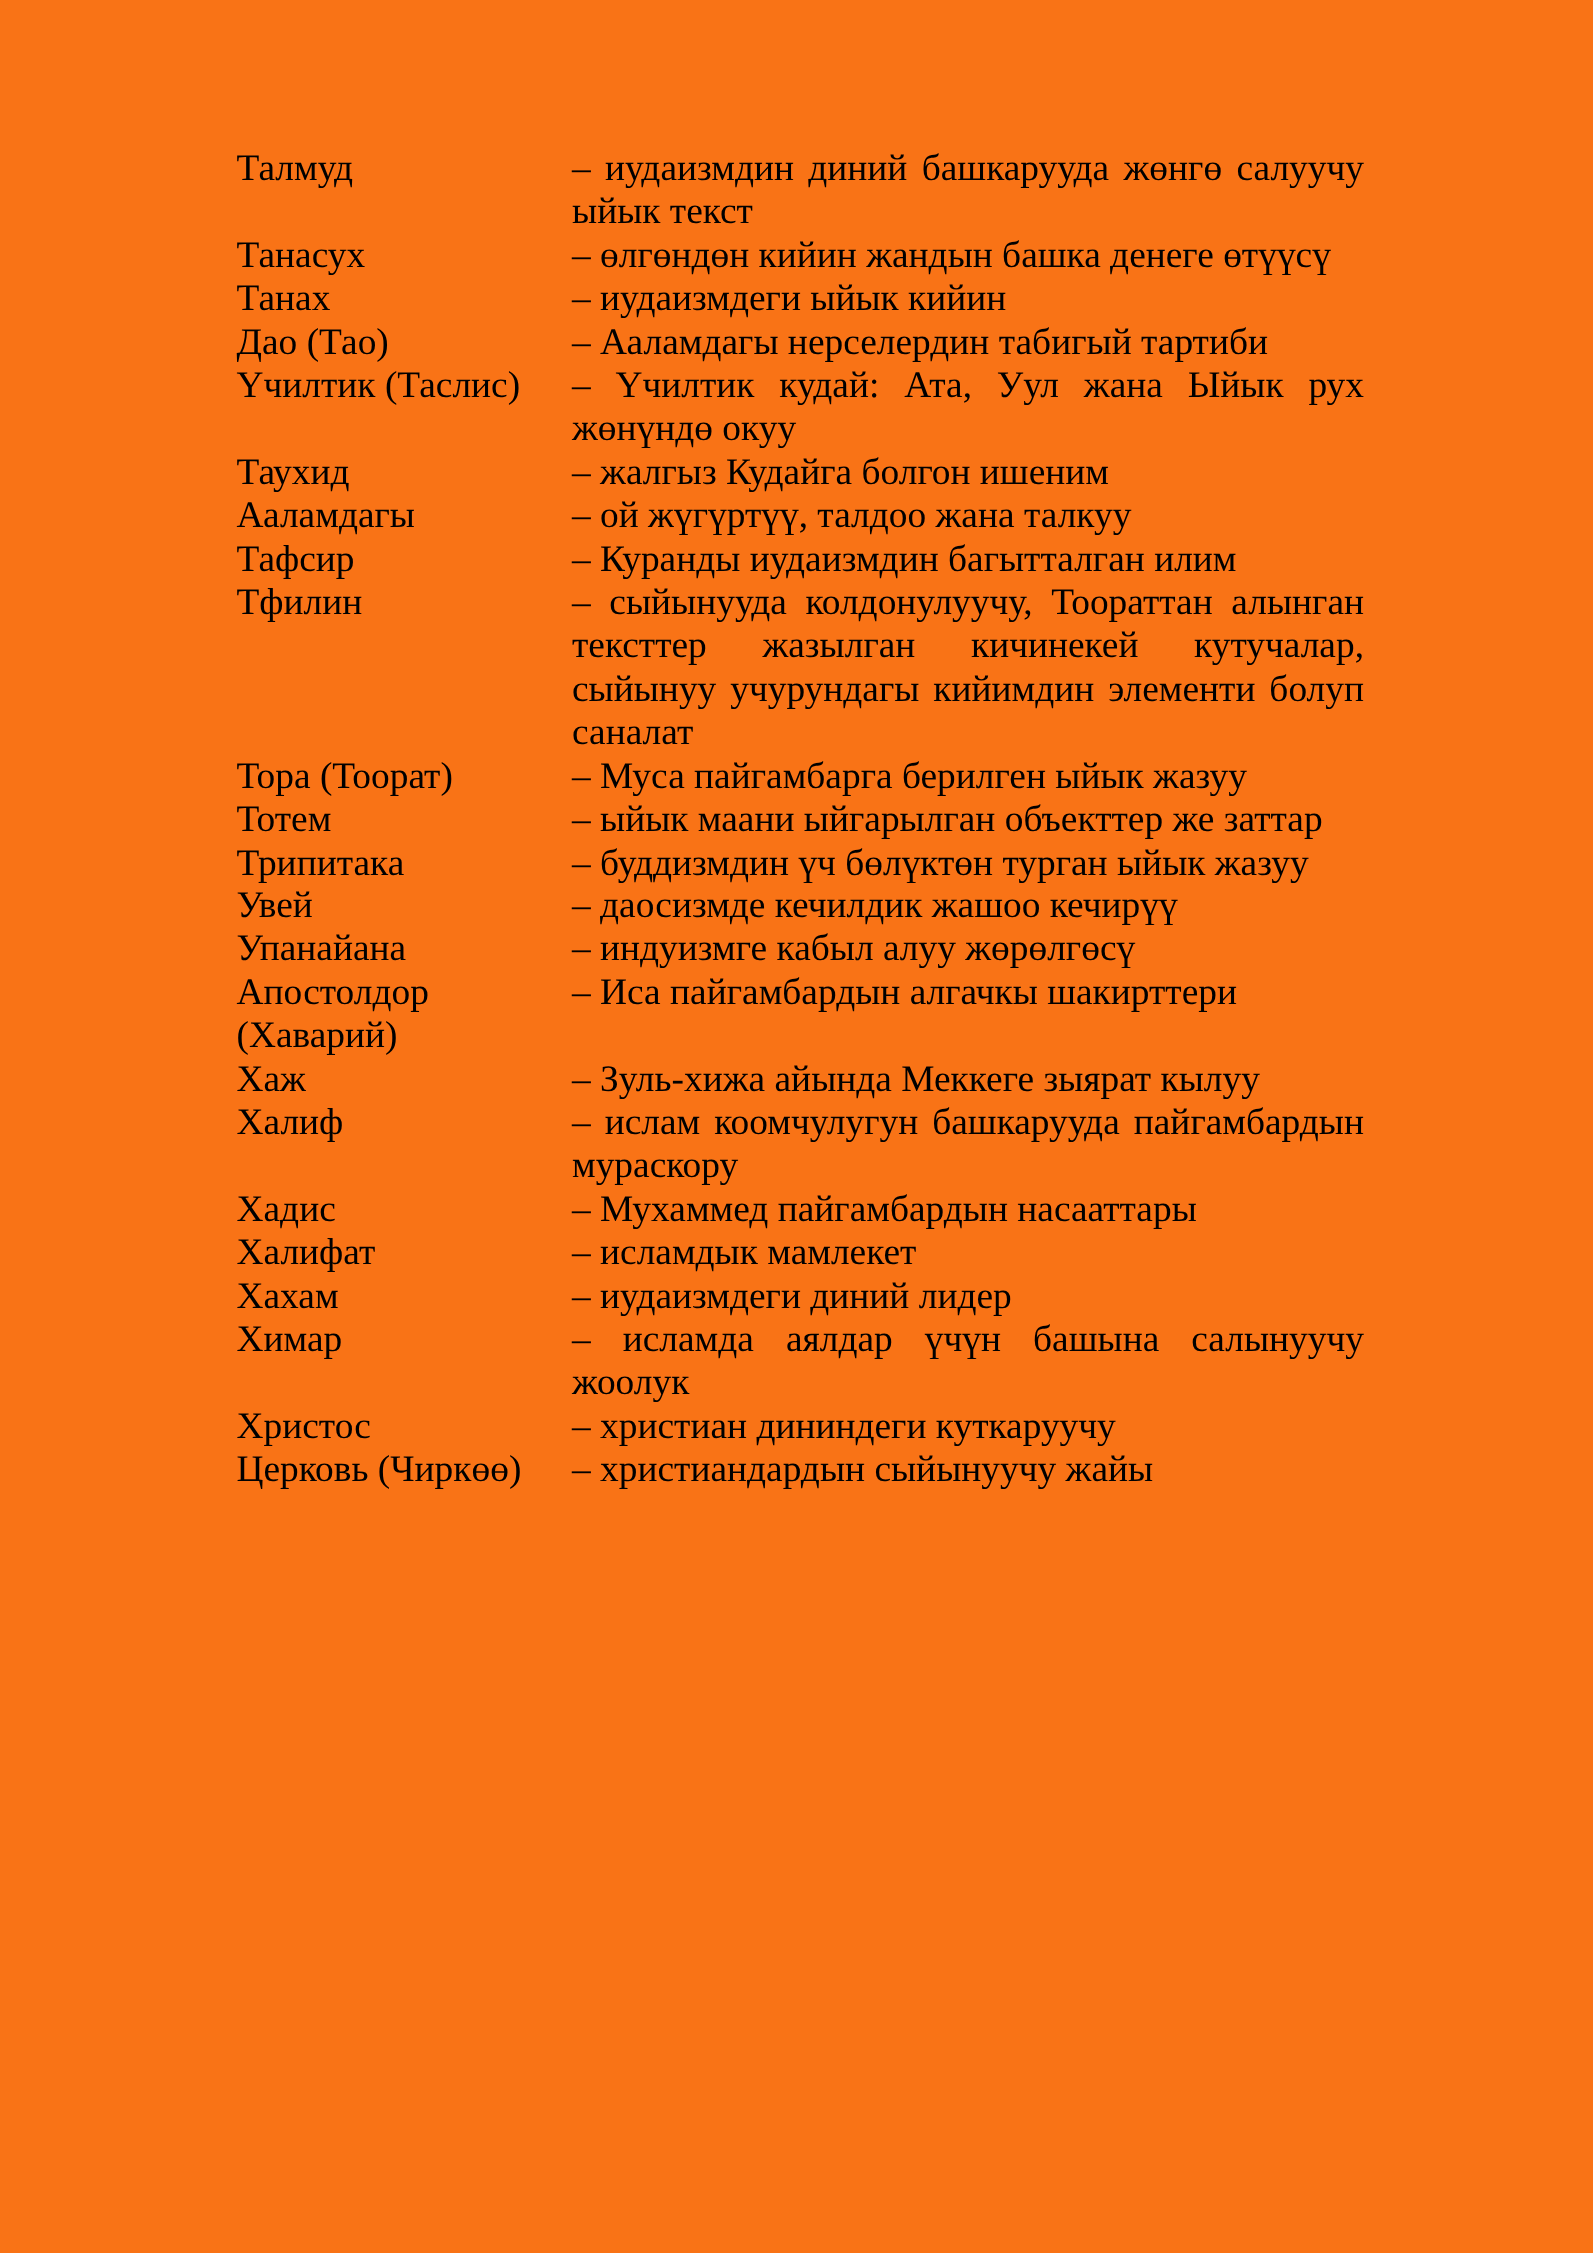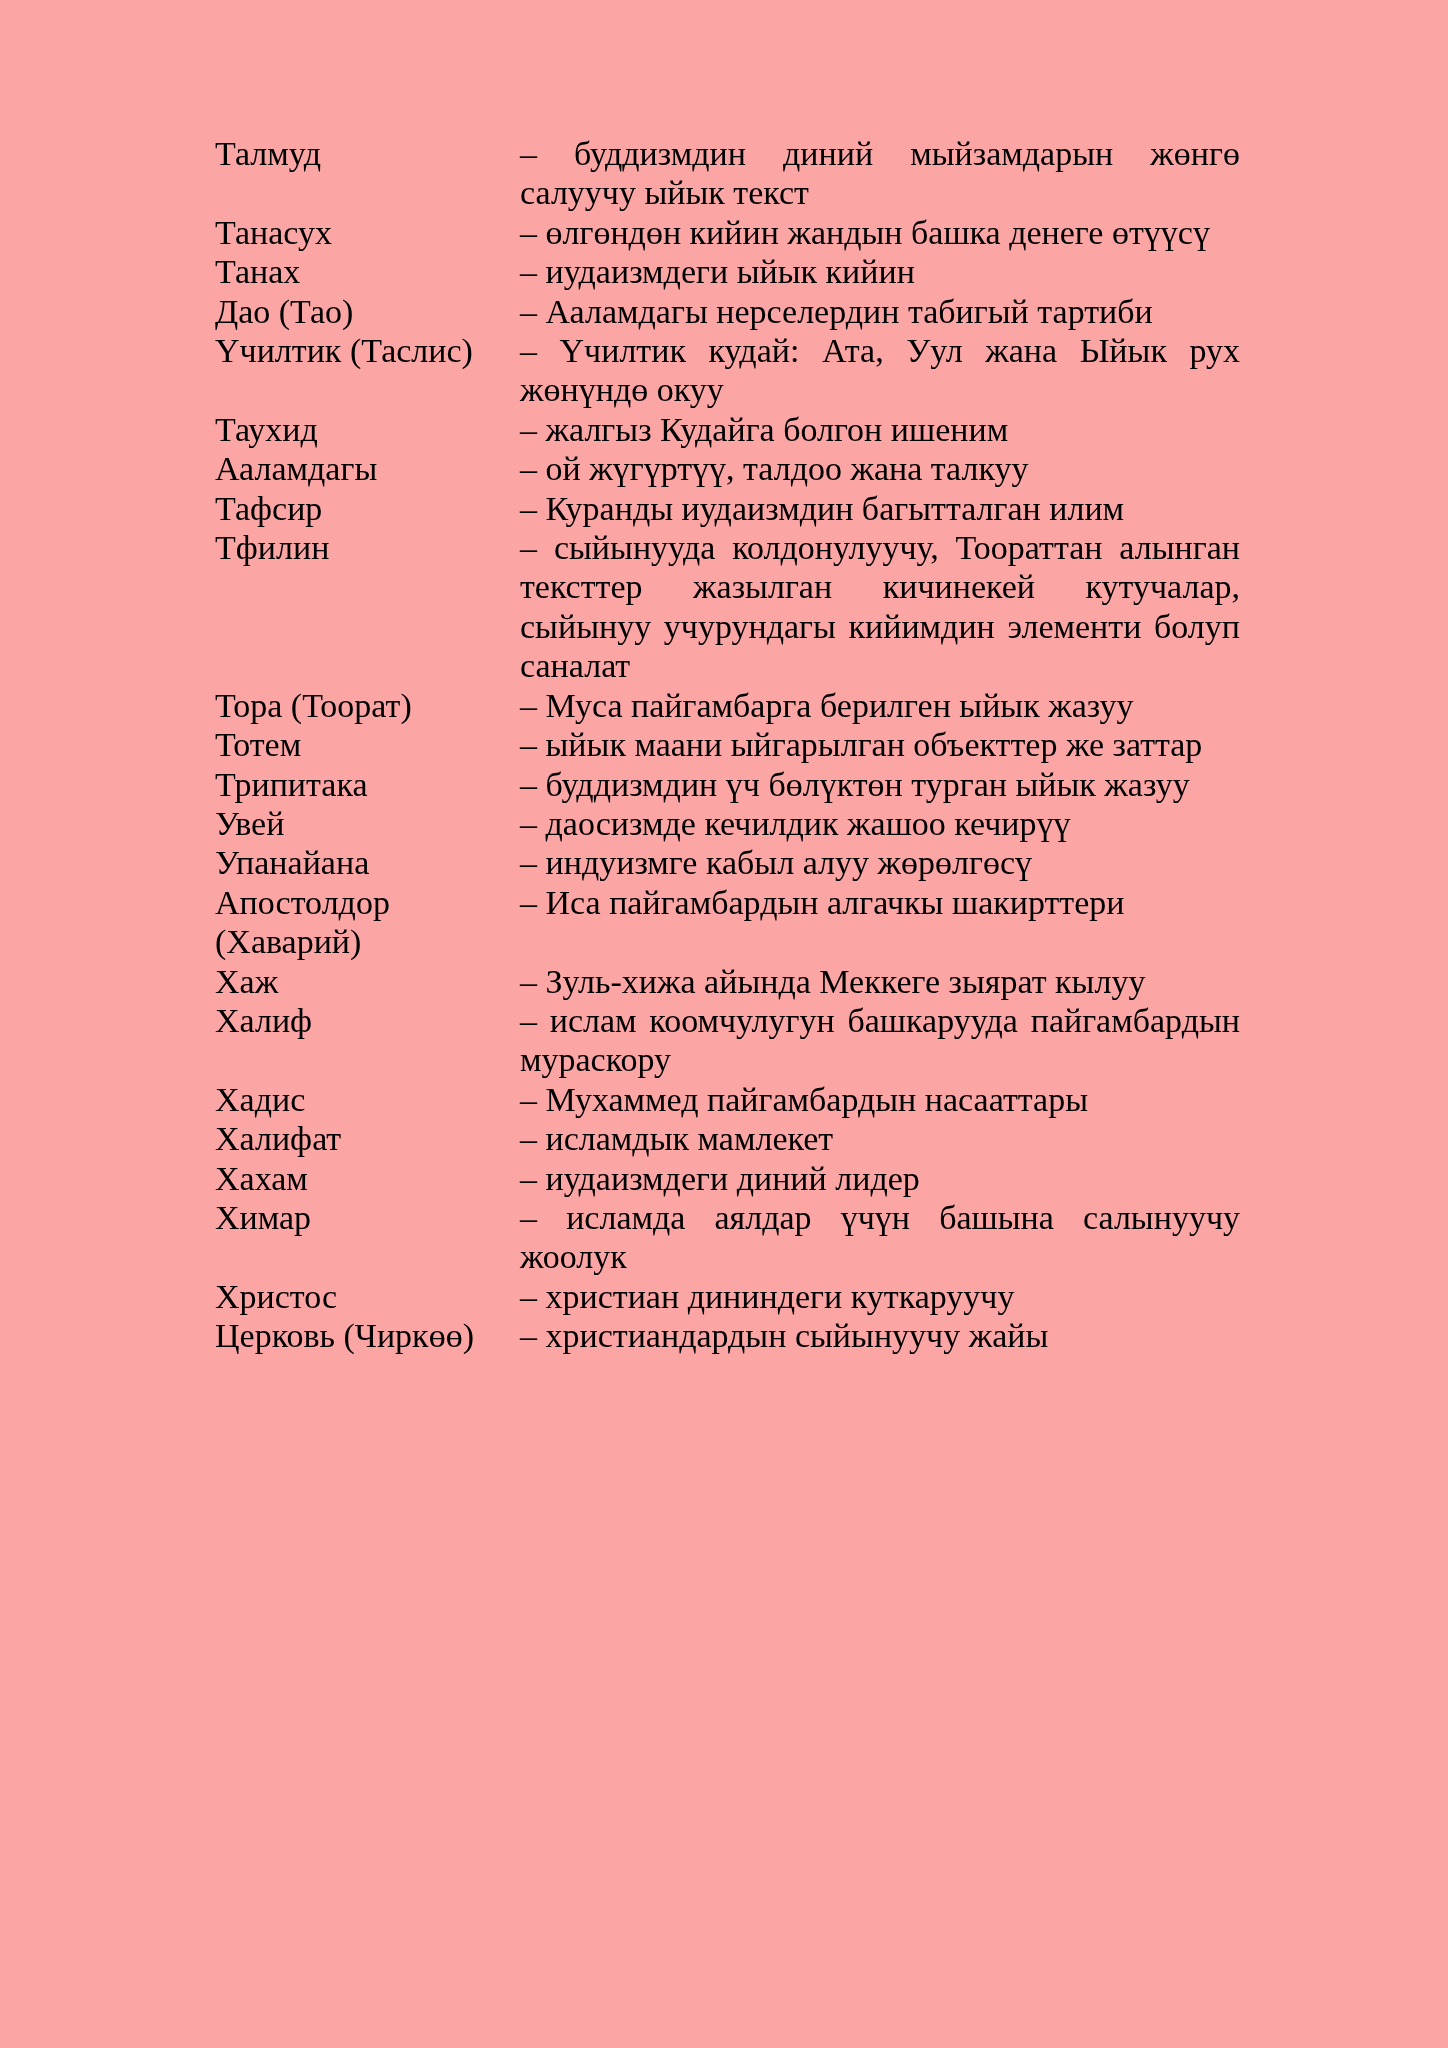--- a/index.html
+++ b/index.html
@@ -4,21 +4,21 @@
 <style>
   html, body {
     margin: 0;
     padding: 0;
     background: #ffffff;
   }
   .page {
     position: relative;
     width: 1448px;
     height: 2048px;
-    background: #fca5a5;
+    background: #f97316;
     overflow: hidden;
     font-family: "Liberation Serif", "DejaVu Serif", serif;
     color: #000000;
   }
   .glossary {
     position: absolute;
     left: 215px;
     top: 134px;
     width: 1025px;
     font-size: 34px;
@@ -39,21 +39,21 @@
     text-align: justify;
   }
 </style>
 </head>
 <body>
 
 <div class="page">
   <div class="glossary" id="glossary">
   <div class="glossary-row">
     <div class="term-cell">Талмуд</div>
-    <div class="definition-cell">– буддизмдин диний мыйзамдарын жөнгө салуучу ыйык текст</div>
+    <div class="definition-cell">– иудаизмдин диний башкарууда жөнгө салуучу ыйык текст</div>
   </div>
 
   <div class="glossary-row">
     <div class="term-cell">Танасух</div>
     <div class="definition-cell">– өлгөндөн кийин жандын башка денеге өтүүсү</div>
   </div>
 
   <div class="glossary-row">
     <div class="term-cell">Танах</div>
     <div class="definition-cell">– иудаизмдеги ыйык кийин</div>

